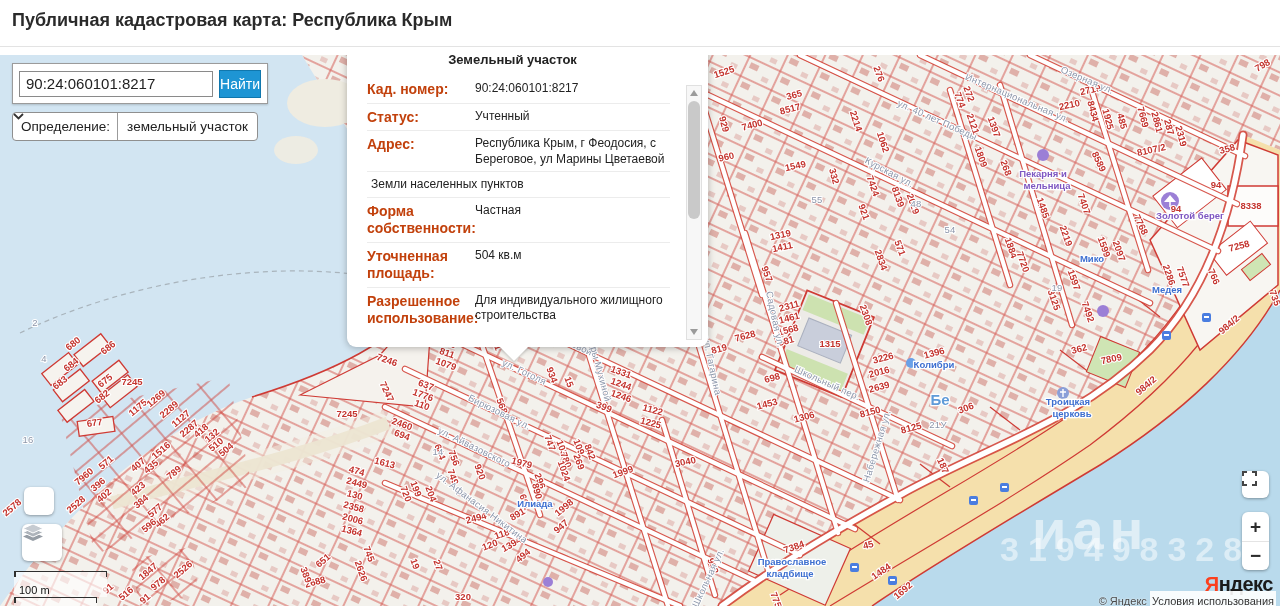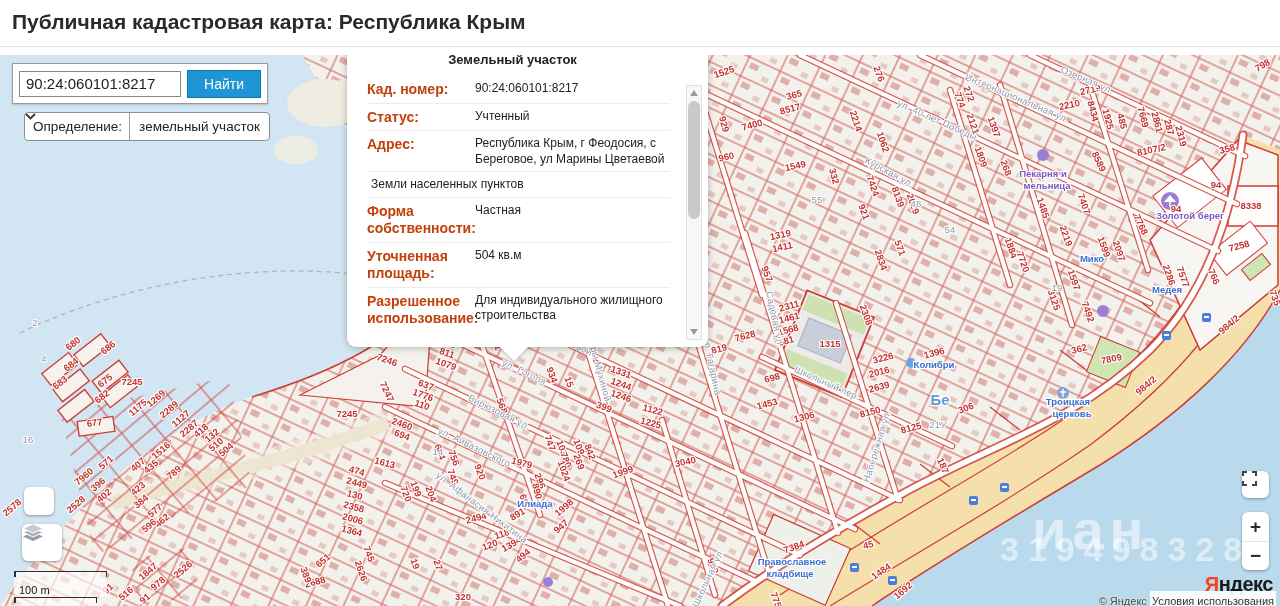--- a/index.html
+++ b/index.html
@@ -1,32 +1,32 @@
 <!DOCTYPE html>
 <html><head>
 <meta charset="utf-8">
 <style>
   html,body{margin:0;padding:0}
   body{width:1280px;height:606px;position:relative;overflow:hidden;background:#fff;
        font-family:"Liberation Sans",sans-serif}
   .hdr{height:46px;border-bottom:1px solid #e3e3e3;background:#fff}
-  .hdr h1{margin:0;padding:10px 0 0 12px;font-size:21px;font-weight:700;color:#2a2a2a}
+  .hdr h1{margin:0;padding:10px 0 0 12px;font-size:18px;font-weight:700;color:#2a2a2a}
   .map{position:absolute;left:0;top:55px;width:1280px;height:551px;overflow:hidden;
        background:#f3f1ec;cursor:grab}
   .map svg{position:absolute;left:0;top:0;font-family:"Liberation Sans",sans-serif}
 
   
   .spanel{position:absolute;left:12px;top:8px;width:256px;height:41px;background:#fff;
           border:1px solid #9b9b9b;box-shadow:0 1px 2px rgba(0,0,0,.18);
           display:flex;align-items:center;padding:0 6px;box-sizing:border-box;z-index:5}
   .sinput{flex:1;min-width:0;height:26px;border:1px solid #8a8a8a;font-size:15px;
           padding:0 6px;color:#222;box-sizing:border-box;font-family:inherit}
   .sbtn{margin-left:6px;height:28px;background:#1e95d4;border:1px solid #1077ad;
-        color:#fff;font-size:14px;padding:0 16px;cursor:pointer;font-family:inherit}
-  .dpanel{position:absolute;left:24px;top:57px;height:29px;background:#fff;
+        color:#fff;font-size:14px;padding:0 0;cursor:pointer;font-family:inherit}
+  .dpanel{position:absolute;left:12px;top:57px;height:29px;background:#fff;
           border:1px solid #8f8f8f;border-radius:4px;display:flex;align-items:center;
           font-size:13.5px;color:#222;padding-left:8px;z-index:5;box-sizing:border-box}
   .dsel{border-left:1px solid #9b9b9b;height:100%;display:flex;align-items:center;
         padding:0 9px;margin-left:7px;gap:16px;cursor:pointer}
 
   
   .popup{position:absolute;left:347px;top:-12px;width:361px;height:304px;background:#fff;
          border-radius:9px;box-shadow:0 1px 7px rgba(0,0,0,.28);box-sizing:border-box;
          padding:9px 38px 0 20px;overflow:hidden;z-index:4}
   .ptitle{text-align:center;font-size:13px;font-weight:700;color:#222;margin:0 0 9px -12px}

